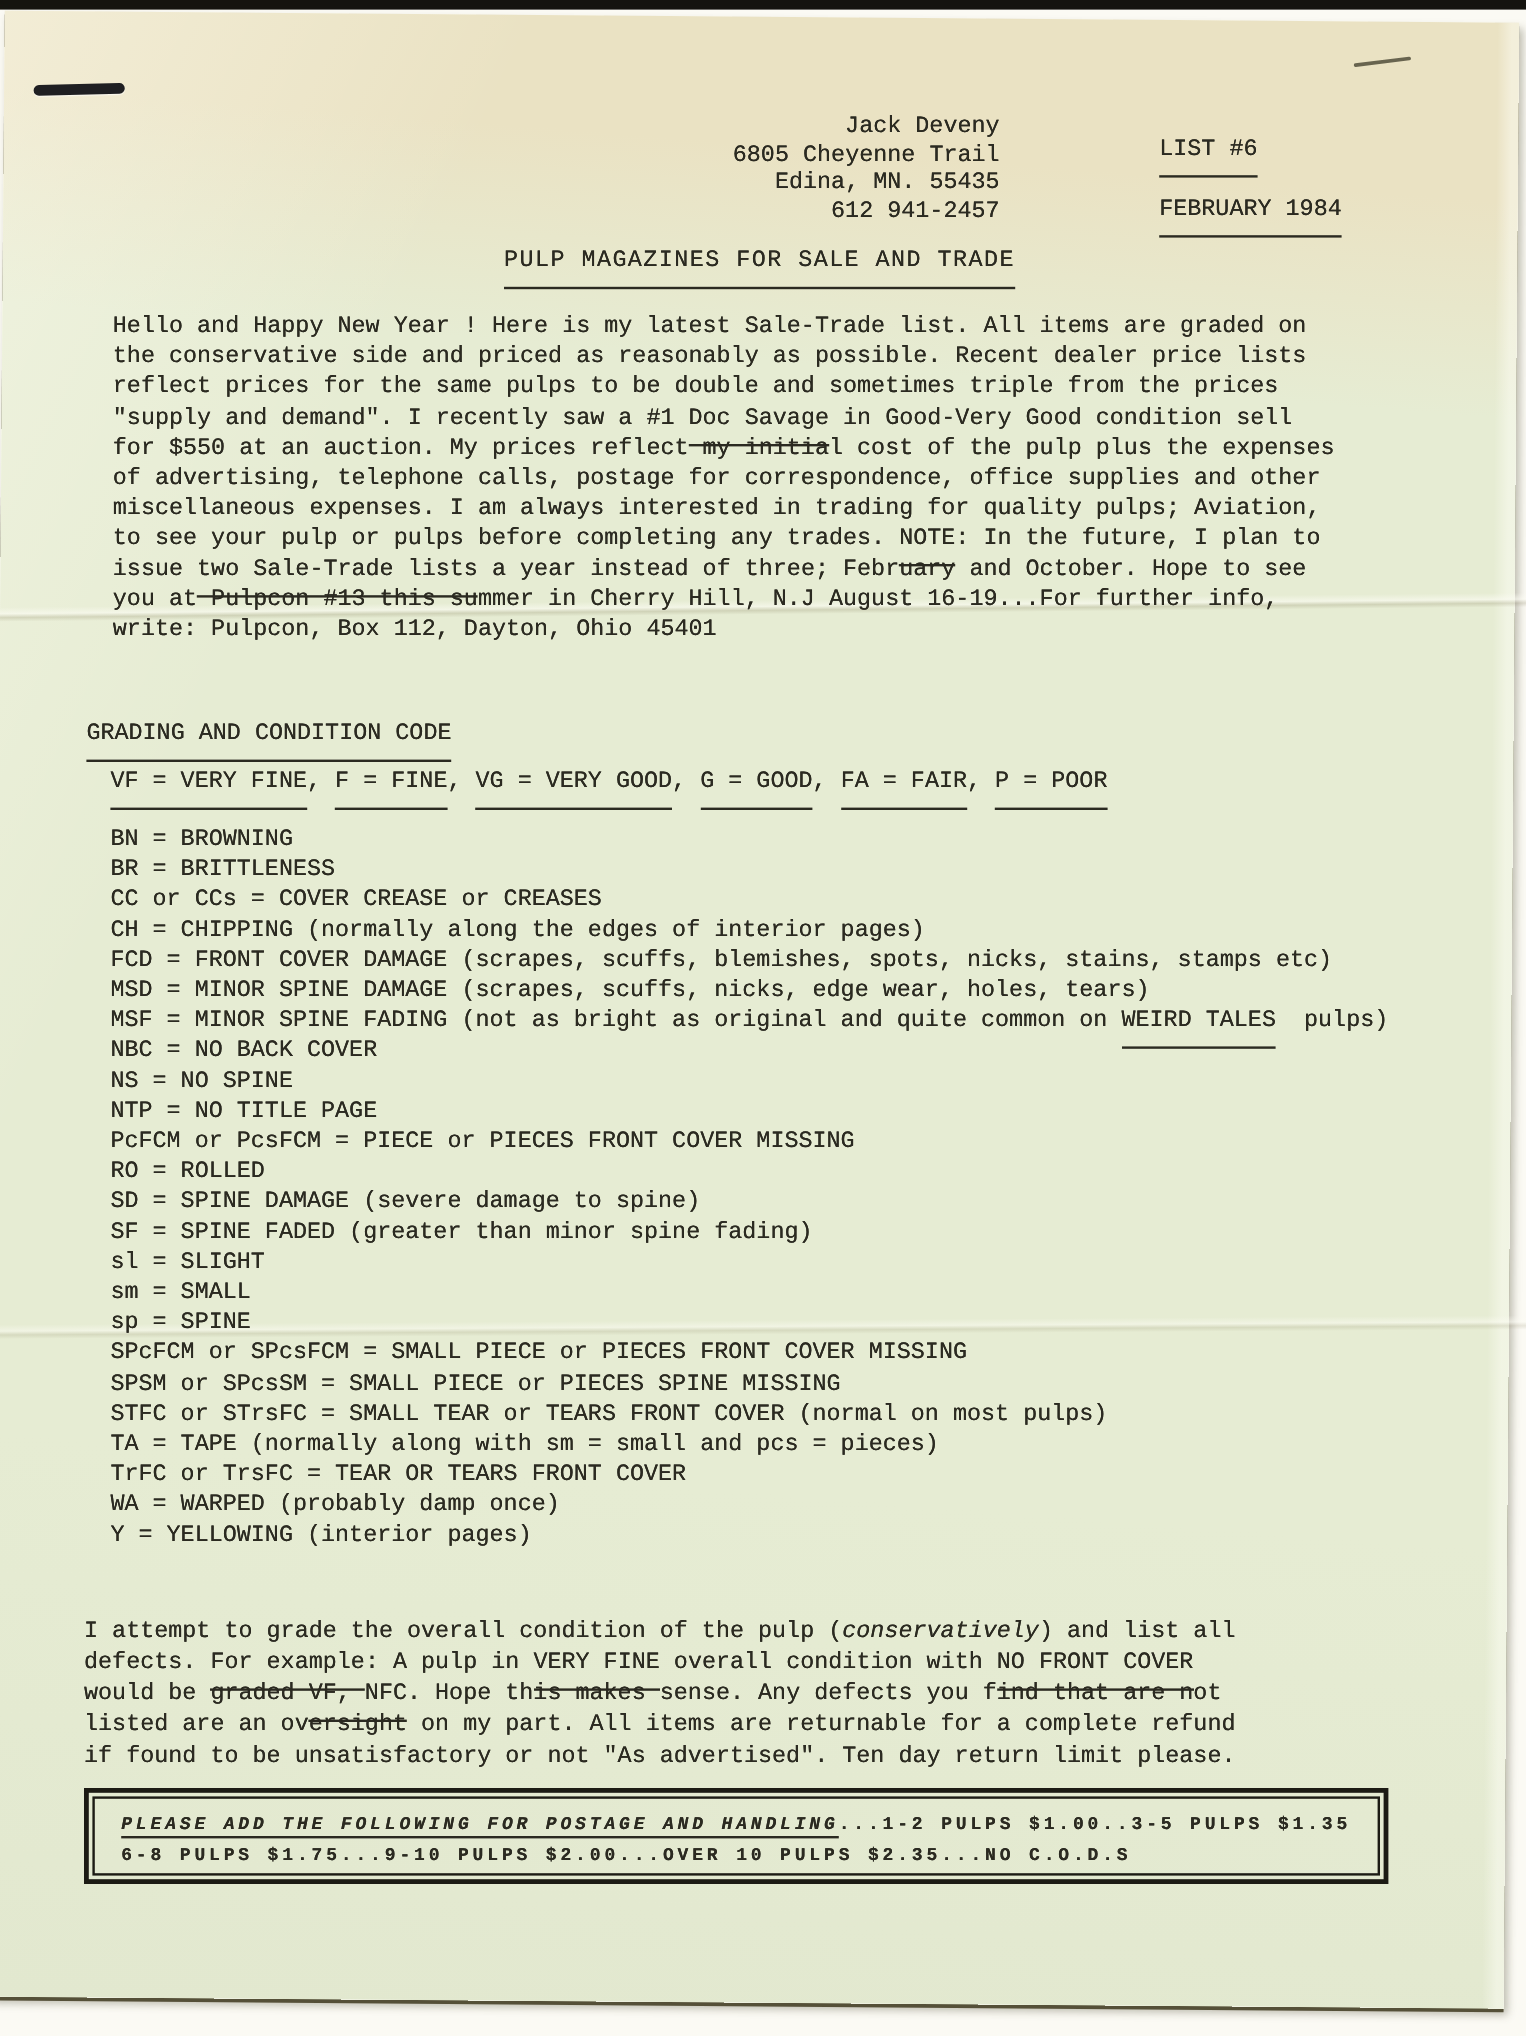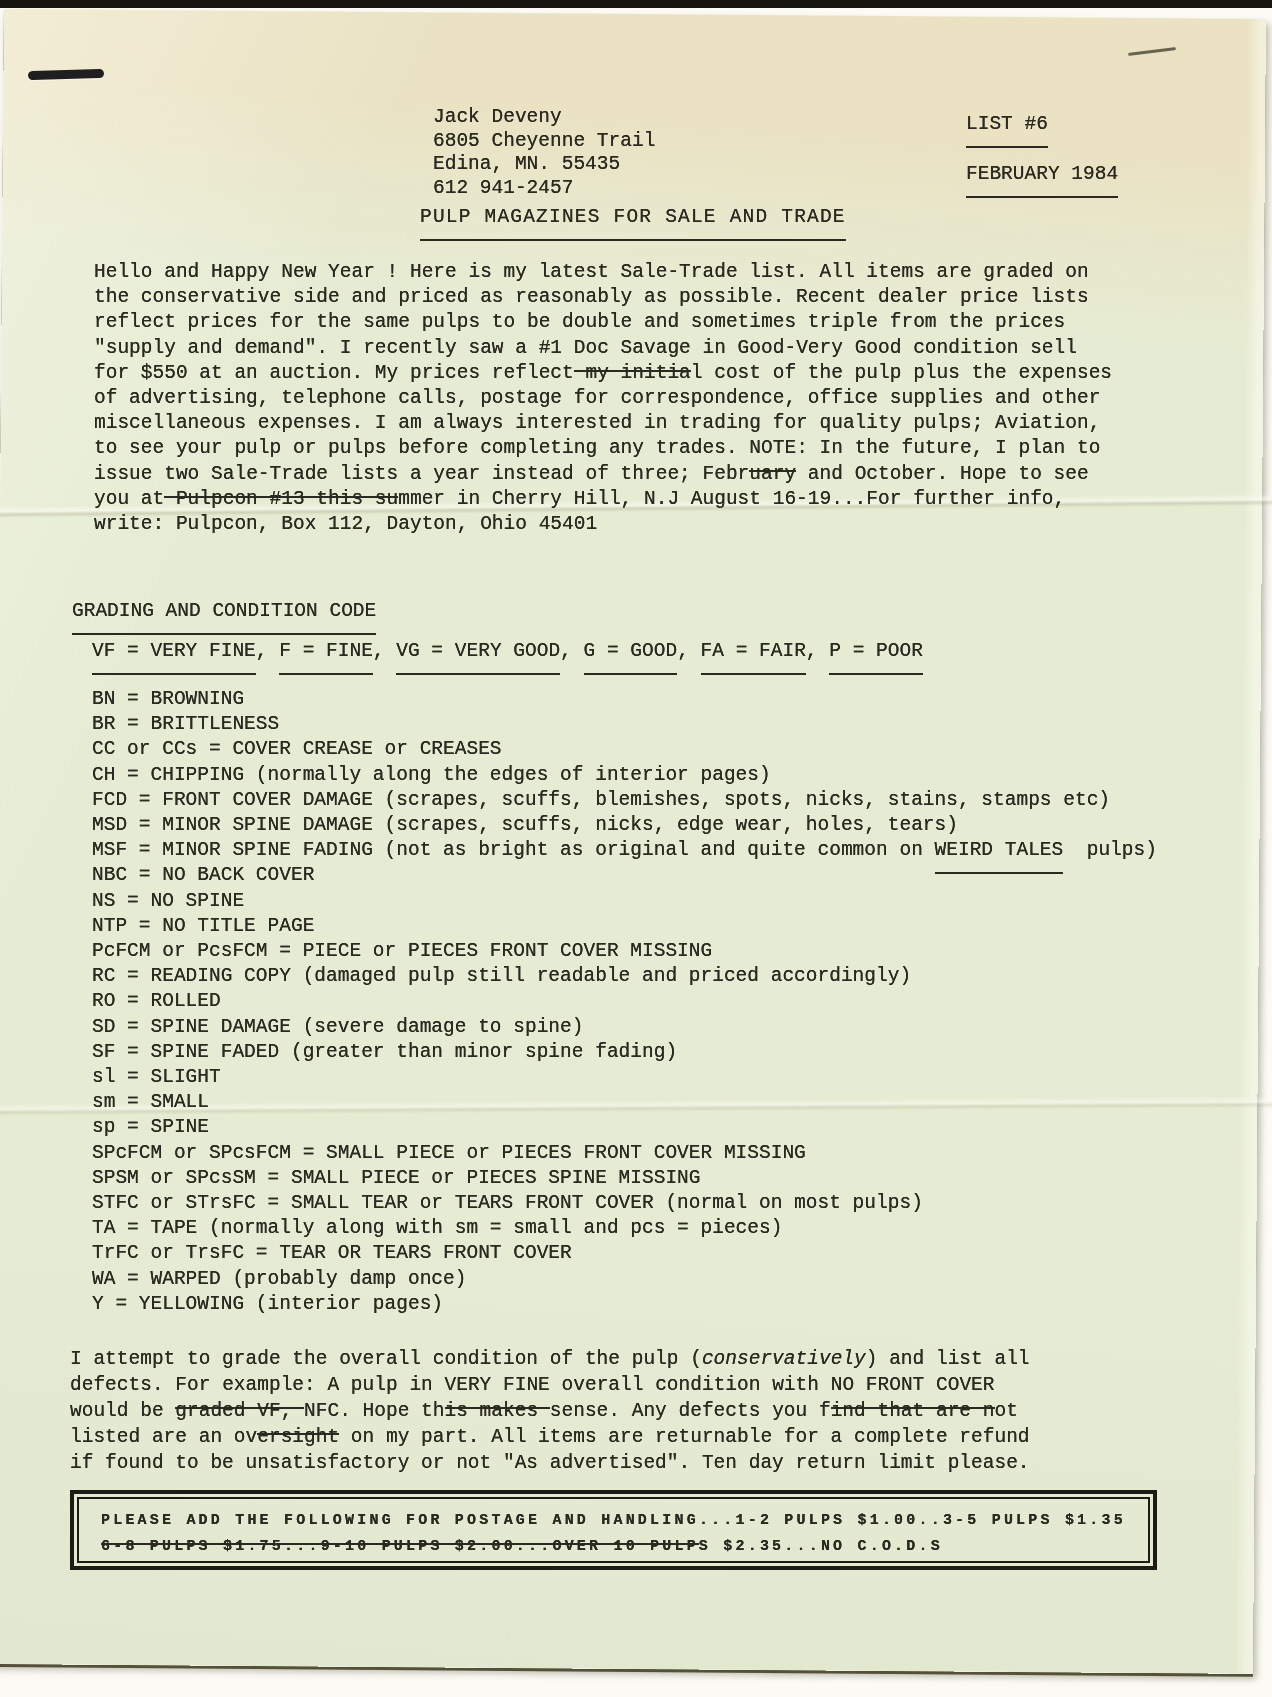--- a/index.html
+++ b/index.html
@@ -29,40 +29,40 @@
   }
   .content{position:absolute;left:0;top:0;width:1272px;height:1697px;z-index:3;
     text-shadow:0 0 .5px currentColor;}
   .doc-text{font-size:19.5px;}
   .tline{white-space:pre;}
   .intro .tline,.codes .tline{line-height:25.2px;margin-left:20px;}
   .closing .tline{line-height:26px;}
   .u{border-bottom:2px solid currentColor;padding-bottom:11px;}
   .it{font-style:italic;text-align:center;}
   .abs{position:absolute;}
-  .letterhead{left:433px;top:106px;width:400px;text-align:left;line-height:23.5px;}
+  .letterhead{left:433px;top:94px;width:400px;text-align:right;line-height:23.5px;}
   .listcol-num{left:966px;top:113px;}
   .listcol-date{left:966px;top:163px;font-family:Liberation Mono, monospace;}
   .title{left:420px;top:206px;letter-spacing:1.2px;}
   .intro{left:74px;top:260px;}
   .grading-head{left:72px;top:600px;}
   .scale{left:72px;top:639px;}
   .codes{left:72px;top:687px;}
   .closing{left:70px;top:1346px;}
   .pbox{
     position:absolute;left:70px;top:1490px;width:1087px;height:80px;
     border:4px solid #1c1b14;box-sizing:border-box;
   }
   .pbox-inner{
     position:absolute;inset:3px;border:2px solid #1c1b14;
     padding:9px 0 0 22px;box-sizing:border-box;
     font-size:15px;font-weight:bold;letter-spacing:3.2px;
   }
   .pbox-inner .tline{line-height:26px;}
-  .pbox-inner .u{border-bottom:2px solid currentColor;padding-bottom:14px;}
+  .pbox-inner .u{border-bottom:2px solid currentColor;padding-bottom:1px;font-style:italic;}
   .staple{
     position:absolute;left:28px;top:70px;width:76px;height:9px;
     background:#1f1f22;border-radius:5px;transform:rotate(-1.5deg);
     box-shadow:0 1px 1px rgba(255,255,255,.6);
   }
   .corner-crease{
     position:absolute;left:1128px;top:50px;width:48px;height:3px;
     background:rgba(60,58,40,.75);border-radius:2px;transform:rotate(-7deg);
   }
   .crease{position:absolute;left:0;width:100%;height:12px;pointer-events:none;}
@@ -130,21 +130,20 @@
         <div class="tline"><span>BR = BRITTLENESS</span></div>
         <div class="tline"><span>CC or CCs = COVER CREASE or CREASES</span></div>
         <div class="tline"><span>CH = CHIPPING (normally along the edges of interior pages)</span></div>
         <div class="tline"><span>FCD = FRONT COVER DAMAGE (scrapes, scuffs, blemishes, spots, nicks, stains, stamps etc)</span></div>
         <div class="tline"><span>MSD = MINOR SPINE DAMAGE (scrapes, scuffs, nicks, edge wear, holes, tears)</span></div>
         <div class="tline"><span>MSF = MINOR SPINE FADING (not as bright as original and quite common on </span><span class="u">WEIRD TALES</span><span>  pulps)</span></div>
         <div class="tline"><span>NBC = NO BACK COVER</span></div>
         <div class="tline"><span>NS = NO SPINE</span></div>
         <div class="tline"><span>NTP = NO TITLE PAGE</span></div>
         <div class="tline"><span>PcFCM or PcsFCM = PIECE or PIECES FRONT COVER MISSING</span></div>
-        <div class="tline"><span>RC = READING COPY (damaged pulp still readable and priced accordingly)</span></div>
         <div class="tline"><span>RO = ROLLED</span></div>
         <div class="tline"><span>SD = SPINE DAMAGE (severe damage to spine)</span></div>
         <div class="tline"><span>SF = SPINE FADED (greater than minor spine fading)</span></div>
         <div class="tline"><span>sl = SLIGHT</span></div>
         <div class="tline"><span>sm = SMALL</span></div>
         <div class="tline"><span>sp = SPINE</span></div>
         <div class="tline"><span>SPcFCM or SPcsFCM = SMALL PIECE or PIECES FRONT COVER MISSING</span></div>
         <div class="tline"><span>SPSM or SPcsSM = SMALL PIECE or PIECES SPINE MISSING</span></div>
         <div class="tline"><span>STFC or STrsFC = SMALL TEAR or TEARS FRONT COVER (normal on most pulps)</span></div>
         <div class="tline"><span>TA = TAPE (normally along with sm = small and pcs = pieces)</span></div>

